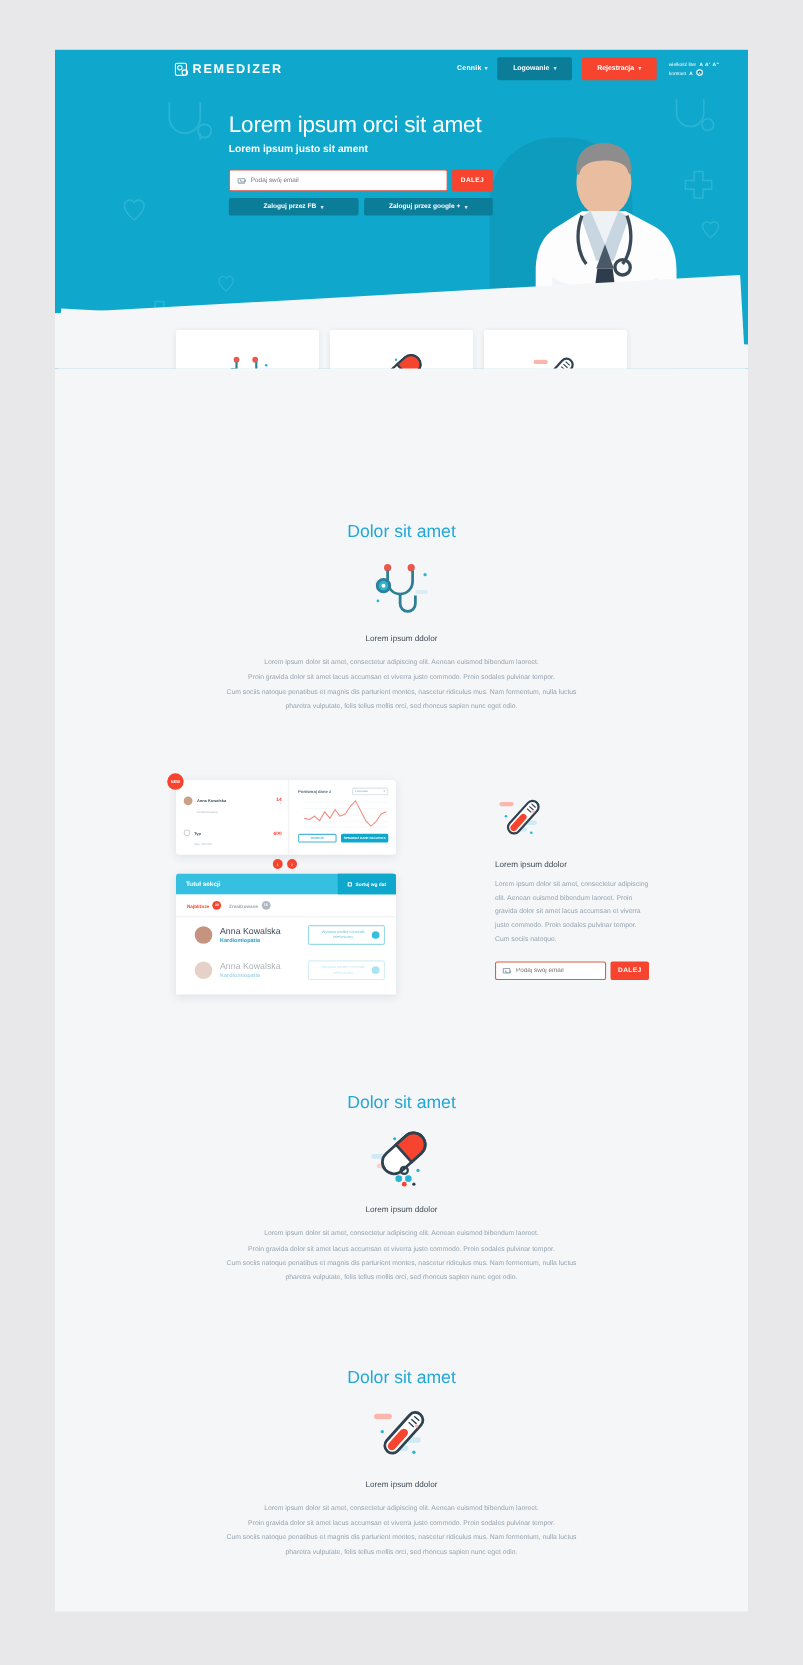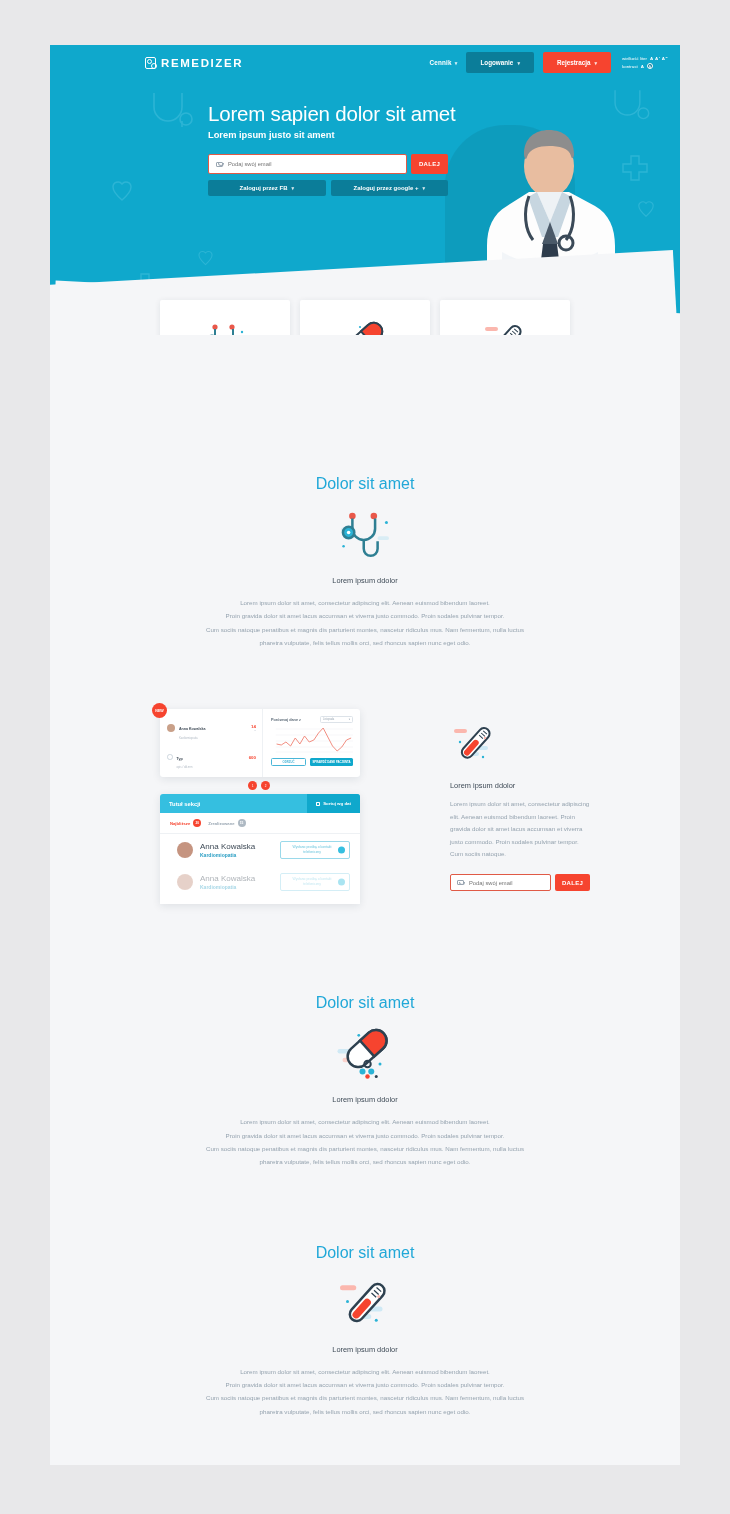--- a/index.html
+++ b/index.html
@@ -36,21 +36,21 @@
   }
   .doc-shadow{
     position:absolute; right:105px; bottom:0; width:130px; height:210px;
     background:rgba(0,0,0,.07); border-radius:60px 60px 0 0;
   }
   .bgicon { position:absolute; opacity:.30; }
 
   
   .navbar {
     position:relative; z-index:6; height:35px;
-    display:flex; align-items:center; padding:0 12px;text-align:right;
+    display:flex; align-items:center; padding:0 26px;text-align:right;
   }
   .logo { display:flex; align-items:center; gap:5px; margin-left:83px; }
   .logo-mark {
     width:11px; height:12px; border:1.4px solid #fff; border-radius:2px;
     position:relative;
   }
   .logo-mark:before{
     content:""; position:absolute; left:1px; top:1.5px; width:3px; height:3px;
     border:1.2px solid #fff; border-radius:50%;
   }
@@ -310,21 +310,21 @@
           <div class="a11y-row">
             <span>kontrast</span>
             <b>A</b>
             <span class="a11y-dot">A</span>
           </div>
         </div>
       </div>
     </div>
 
     <div class="hero-body">
-      <h1 class="hero-h1">Lorem sapien dolor sit amet</h1>
+      <h1 class="hero-h1">Lorem ipsum orci sit amet</h1>
       <div class="hero-h2">Lorem ipsum justo sit ament</div>
 
       <div class="hero-form">
         <div class="email-wrap">
           <span class="mail-ico"></span>
           <input class="email-input" type="text" placeholder="Podaj swój email" style="">
         </div>
         <div class="btn-dalej">DALEJ</div>
       </div>
 

